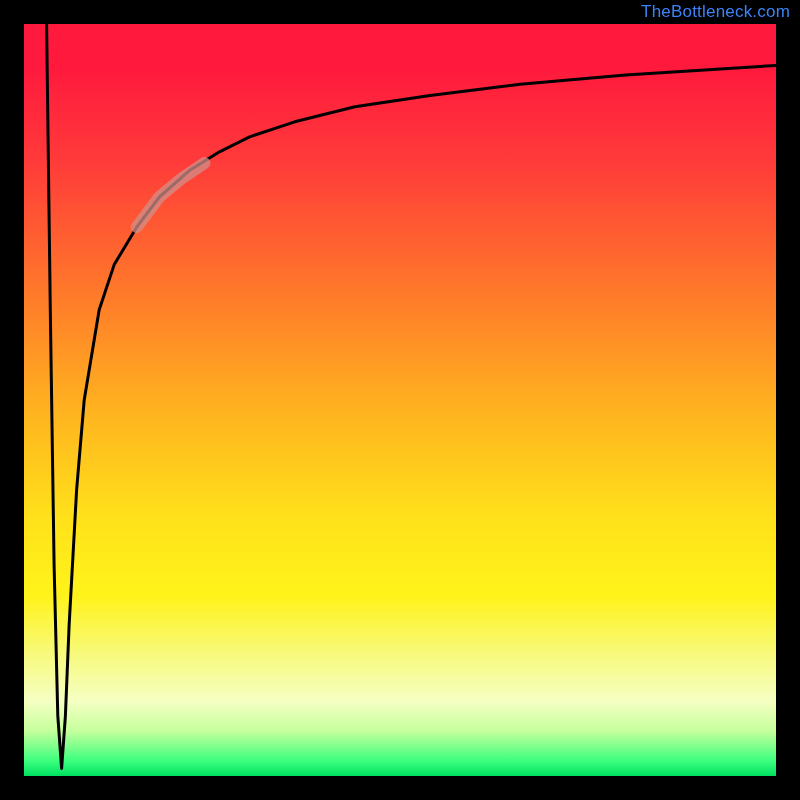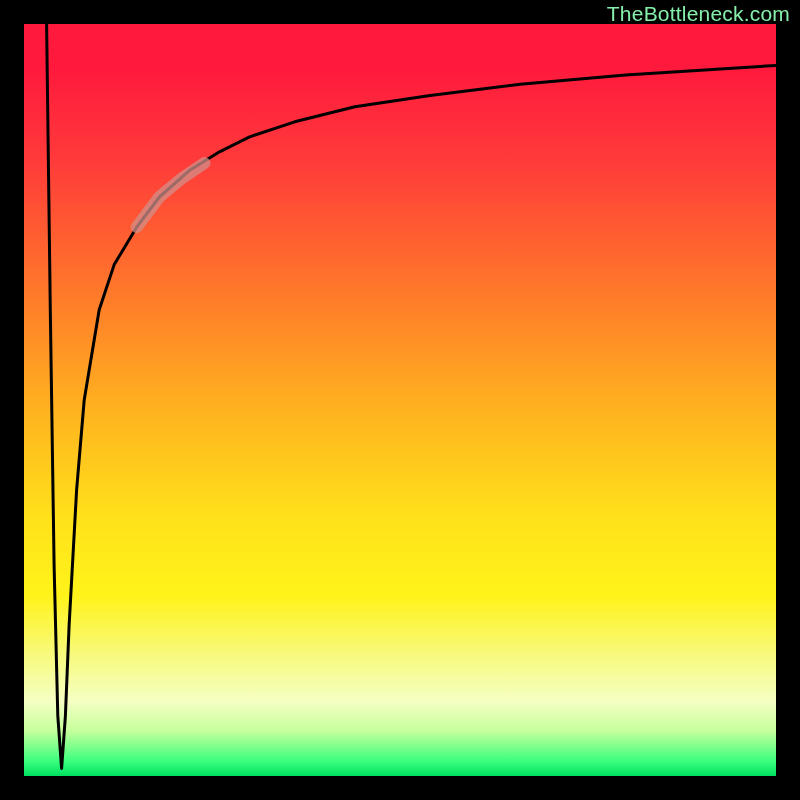--- a/index.html
+++ b/index.html
@@ -47,22 +47,22 @@
   svg.curve {
     position: absolute;
     inset: 0;
     width: 100%;
     height: 100%;
   }
   .watermark {
     position: absolute;
     top: 2px;
     right: 10px;
-    color: #86efac;
-    font-size: 21px;
+    color: #3b82f6;
+    font-size: 17px;
     font-weight: 500;
     letter-spacing: 0.2px;
     user-select: none;
   }
 </style>
 </head>
 <body>
 
 <div class="chart-frame">
   <div class="plot-area">

